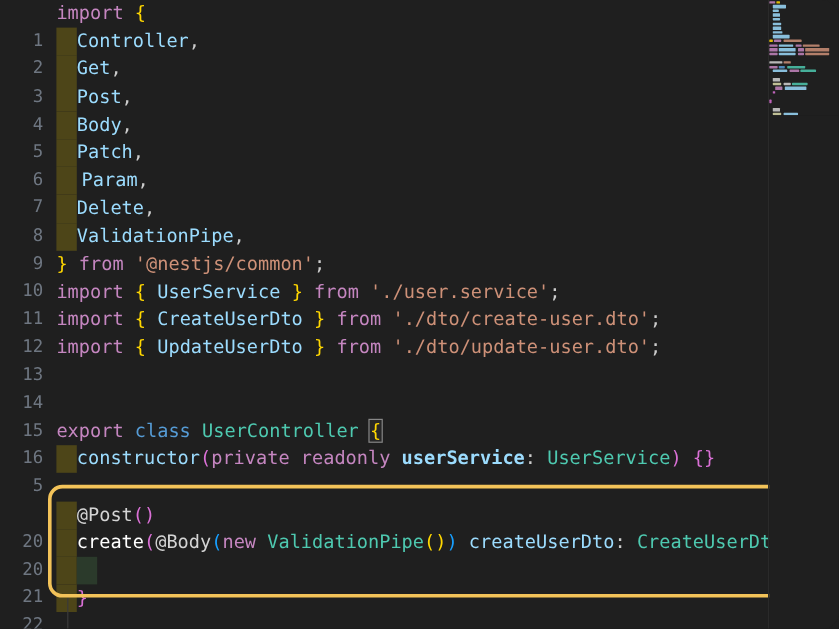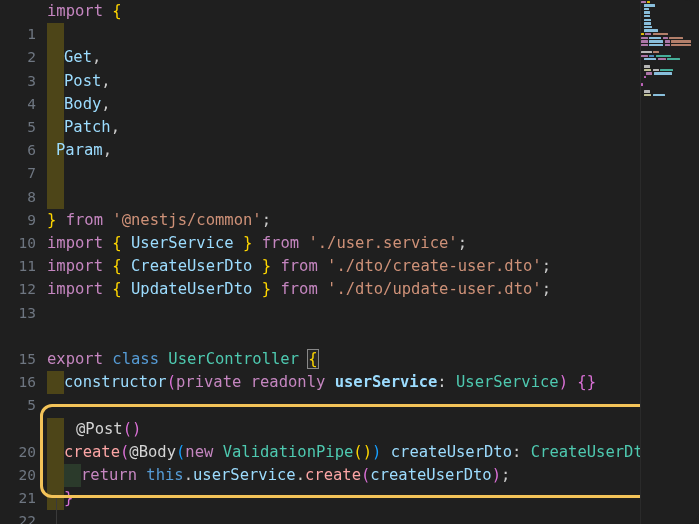--- a/index.html
+++ b/index.html
@@ -71,21 +71,21 @@
     position: absolute;
     left: 56px;
     width: 1px;
     background: #3a3a3a;
   }
 
   
   .kw    { color: #c586c0; }   
   .cls   { color: #4ec9b0; }   
   .var   { color: #9cdcfe; }   
-  .fn    { color: #fca5a5; }   
+  .fn    { color: #ffffff; }   
   .str   { color: #ce9178; }   
   .punct { color: #cccccc; }   
   .br1   { color: #ffd700; }   
   .br2   { color: #da70d6; }   
   .br3   { color: #179fff; }   
   .dec   { color: #d4d4d4; }   
   .blue  { color: #569cd6; }   
 
   .bracket-match {
     outline: 1px solid #888888;
@@ -159,20 +159,21 @@
   <div id="code-area">
 
     <div class="line" style="top:0px;position:absolute;left:0;right:0;">
       <span class="ln">1</span>
       <span class="code"><span class="kw">import</span> <span class="br1">{</span></span>
     </div>
 
     <div class="line" style="top:23.2px;position:absolute;left:0;right:0;">
       <span class="ln">2</span>
       <span class="guide olive" style="left:47px;"></span>
+      <span class="code" style="left:64px;"><span class="var">Controller</span><span class="punct">,</span></span>
     </div>
 
     <div class="line" style="top:46.4px;position:absolute;left:0;right:0;">
       <span class="ln">3</span>
       <span class="guide olive" style="left:47px;"></span>
       <span class="code" style="left:64px;"><span class="var">Get</span><span class="punct">,</span></span>
     </div>
 
     <div class="line" style="top:69.6px;position:absolute;left:0;right:0;">
       <span class="ln">4</span>
@@ -188,31 +189,33 @@
 
     <div class="line" style="top:116px;position:absolute;left:0;right:0;">
       <span class="ln">6</span>
       <span class="guide olive" style="left:47px;"></span>
       <span class="code" style="left:64px;"><span class="var">Patch</span><span class="punct">,</span></span>
     </div>
 
     <div class="line" style="top:139.2px;position:absolute;left:0;right:0;">
       <span class="ln">7</span>
       <span class="guide olive" style="left:47px;"></span>
-      <span class="code" style="left:56px;"><span class="var">Param</span><span class="punct">,</span></span>
+      <span class="code" style="left:68px;"><span class="var">Param</span><span class="punct">,</span></span>
     </div>
 
     <div class="line" style="top:162.4px;position:absolute;left:0;right:0;">
       <span class="ln">8</span>
       <span class="guide olive" style="left:47px;"></span>
+      <span class="code" style="left:64px;"><span class="var">Delete</span><span class="punct">,</span></span>
     </div>
 
     <div class="line" style="top:185.6px;position:absolute;left:0;right:0;">
       <span class="ln">9</span>
       <span class="guide olive" style="left:47px;"></span>
+      <span class="code" style="left:64px;"><span class="var">ValidationPipe</span><span class="punct">,</span></span>
     </div>
 
     <div class="line" style="top:208.8px;position:absolute;left:0;right:0;">
       <span class="ln">10</span>
       <span class="code"><span class="br1">}</span> <span class="kw">from</span> <span class="str">'@nestjs/common'</span><span class="punct">;</span></span>
     </div>
 
     <div class="line" style="top:232px;position:absolute;left:0;right:0;">
       <span class="ln">11</span>
       <span class="code"><span class="kw">import</span> <span class="br1">{</span> <span class="var">UserService</span> <span class="br1">}</span> <span class="kw">from</span> <span class="str">'./user.service'</span><span class="punct">;</span></span>
@@ -221,54 +224,57 @@
     <div class="line" style="top:255.2px;position:absolute;left:0;right:0;">
       <span class="ln">12</span>
       <span class="code"><span class="kw">import</span> <span class="br1">{</span> <span class="var">CreateUserDto</span> <span class="br1">}</span> <span class="kw">from</span> <span class="str">'./dto/create-user.dto'</span><span class="punct">;</span></span>
     </div>
 
     <div class="line" style="top:278.4px;position:absolute;left:0;right:0;">
       <span class="ln">13</span>
       <span class="code"><span class="kw">import</span> <span class="br1">{</span> <span class="var">UpdateUserDto</span> <span class="br1">}</span> <span class="kw">from</span> <span class="str">'./dto/update-user.dto'</span><span class="punct">;</span></span>
     </div>
 
+    <div class="line" style="top:301.6px;position:absolute;left:0;right:0;">
+      <span class="ln">14</span>
+      <span class="code"></span>
+    </div>
 
     <div class="line" style="top:324.8px;position:absolute;left:0;right:0;">
       <span class="ln">15</span>
     </div>
 
     <div class="line" style="top:348px;position:absolute;left:0;right:0;">
       <span class="ln">16</span>
       <span class="code"><span class="kw">export</span> <span class="blue">class</span> <span class="cls">UserController</span> <span class="br1 bracket-match">{</span></span>
     </div>
 
     <div class="line" style="top:371.2px;position:absolute;left:0;right:0;">
       <span class="ln">5</span>
       <span class="guide olive" style="left:47px;"></span>
       <span class="code" style="left:64px;"><span class="var">constructor</span><span class="br2">(</span><span class="kw">private</span> <span class="kw">readonly</span> <span class="var" style="font-weight:bold;">userService</span><span class="punct">:</span> <span class="cls">UserService</span><span class="br2">)</span> <span class="br2">{}</span></span>
     </div>
 
 
     <div class="line" style="top:417.6px;position:absolute;left:0;right:0;">
       <span class="ln">20</span>
       <span class="guide olive" style="left:47px;"></span>
-      <span class="code" style="left:76px;"><span class="dec">@Post</span><span class="br2">()</span></span>
+      <span class="code" style="left:64px;"><span class="dec">@Post</span><span class="br2">()</span></span>
     </div>
 
     <div class="line" style="top:440.8px;position:absolute;left:0;right:0;">
       <span class="ln">20</span>
       <span class="guide olive" style="left:47px;"></span>
       <span class="code" style="left:64px;"><span class="fn">create</span><span class="br2">(</span><span class="dec">@Body</span><span class="br3">(</span><span class="kw">new</span> <span class="cls">ValidationPipe</span><span class="br1">()</span><span class="br3">)</span> <span class="var">createUserDto</span><span class="punct">:</span> <span class="cls">CreateUserDto</span></span>
     </div>
 
     <div class="line" style="top:464px;position:absolute;left:0;right:0;">
       <span class="ln">21</span>
       <span class="guide olive" style="left:47px;"></span>
       <span class="guide green" style="left:64px;"></span>
-      <span class="code" style="left:81px;"><span class="kw">return</span> <span class="blue">this</span><span class="punct">.</span><span class="var">userService</span><span class="punct">.</span><span class="fn">create</span><span class="br2">(</span><span class="var">createUserDto</span><span class="br2">)</span><span class="punct">;</span></span>
     </div>
 
     <div class="line" style="top:487.2px;position:absolute;left:0;right:0;">
       <span class="ln">22</span>
       <span class="guide olive" style="left:47px;"></span>
       <span class="code" style="left:64px;"><span class="br2">}</span></span>
     </div>
 
     <div class="line cur" style="top:510.4px;position:absolute;left:0;right:0;">
       

